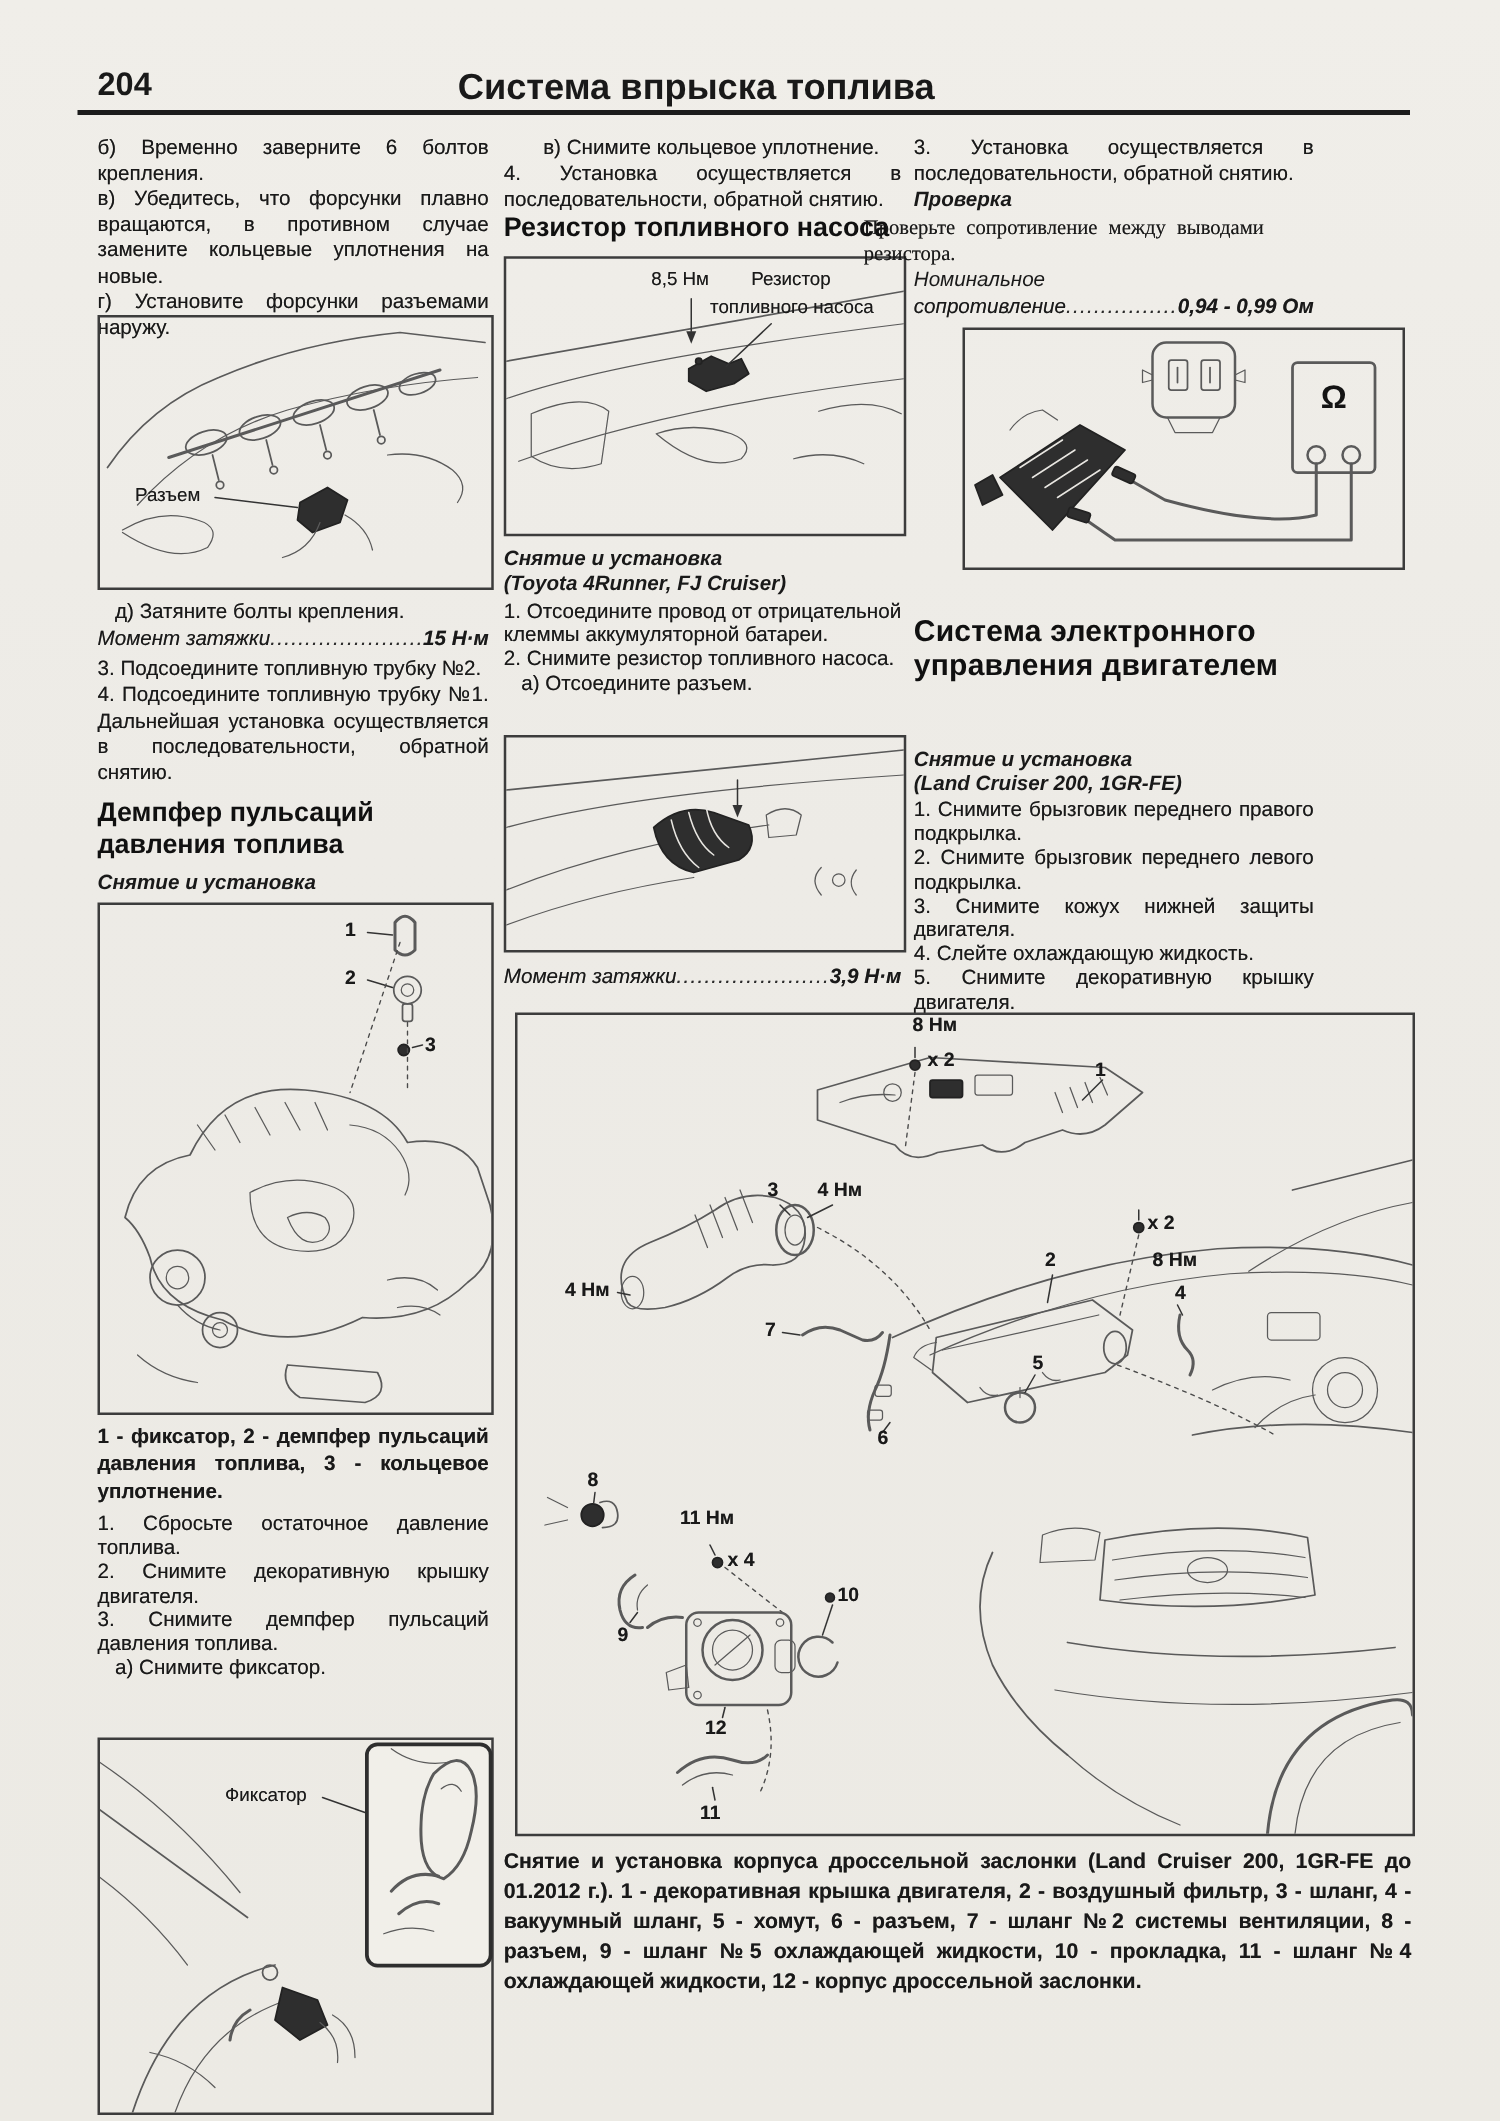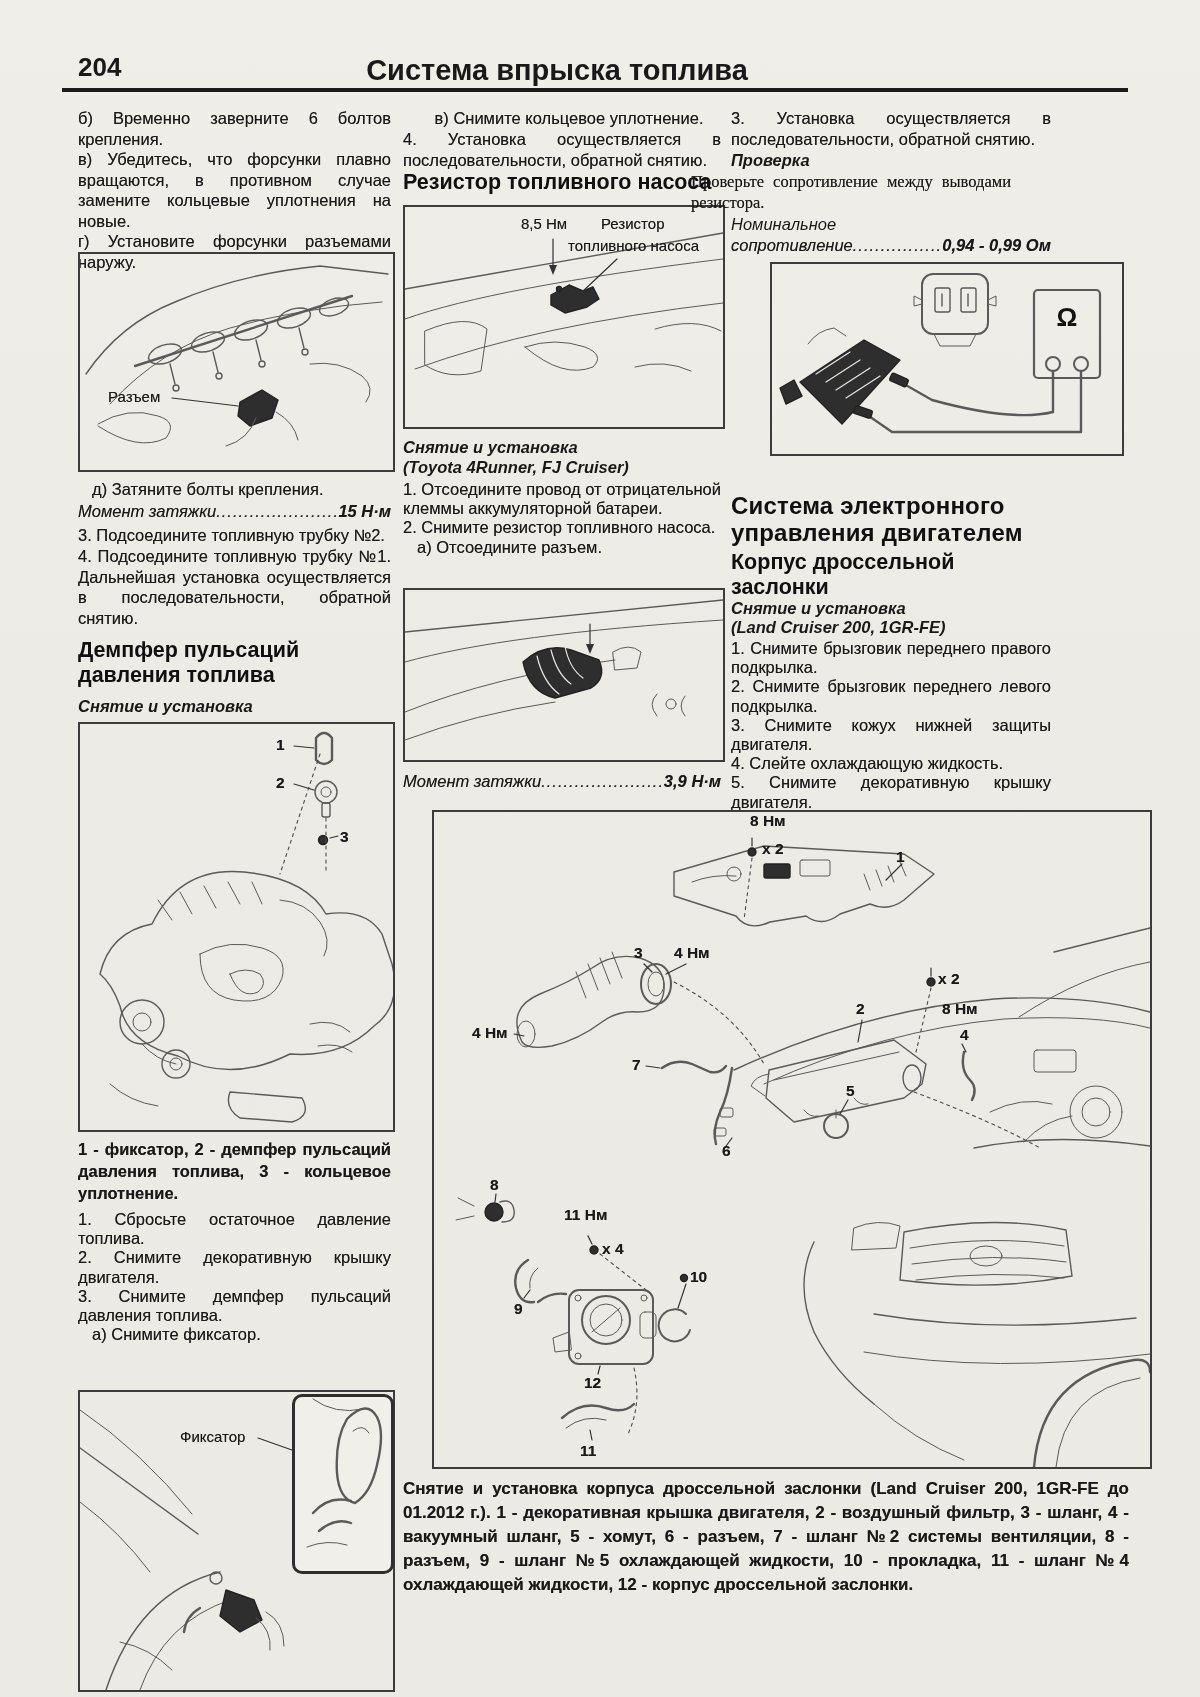--- a/index.html
+++ b/index.html
@@ -250,35 +250,31 @@
       <rect class="dk" x="118" y="112" width="18" height="8" rx="2" transform="rotate(24 127 116)"></rect>
       <rect class="dk" x="82" y="144" width="18" height="8" rx="2" transform="rotate(18 91 148)"></rect>
       <text x="295" y="62" text-anchor="middle" style="font-size:26px;font-weight:bold;font-family:'Liberation Sans',sans-serif;">Ω</text>
     </svg>
   </div>
 
   <div class="abs h-big" style="left:731px;top:492px;width:330px;">
     <div>Система электронного</div>
     <div>управления двигателем</div>
   </div>
-  <div class="abs h-mid" style="left:731px;top:550px;width:330px;">
-    <div>Корпус дроссельной</div>
-    <div>заслонки</div>
-  </div>
   <div class="abs bi" style="left:731px;top:599px;font-size:16.5px;">Снятие и установка</div>
   <div class="abs bi" style="left:731px;top:618px;font-size:16.5px;">(Land Cruiser 200, 1GR-FE)</div>
   <div class="abs tt" style="left:731px;top:639px;width:320px;">
     <div>1. Снимите брызговик переднего правого подкрылка.</div>
     <div>2. Снимите брызговик переднего левого подкрылка.</div>
     <div>3. Снимите кожух нижней защиты двигателя.</div>
     <div>4. Слейте охлаждающую жидкость.</div>
     <div>5. Снимите декоративную крышку двигателя.</div>
   </div>
 
-  <div class="figbox" style="left:432px;top:810px;width:716px;height:655px;">
+  <div class="figbox" style="left:412px;top:810px;width:716px;height:655px;">
     <svg class="sk" width="716" height="655" viewBox="0 0 716 655">
 
       <g>
         <path d="M620,140 L716,116"></path>
         <path class="thin" d="M585,205 Q650,162 716,150"></path>
         <path d="M300,258 Q430,198 560,187 Q650,182 716,200"></path>
         <path class="thin" d="M330,272 Q450,218 570,207 Q660,202 716,216"></path>
         <rect class="thin" x="600" y="238" width="42" height="22" rx="3"></rect>
         <path class="thin" d="M556,300 q32,-16 62,-8"></path>
         <circle class="thin" cx="662" cy="300" r="14"></circle>

